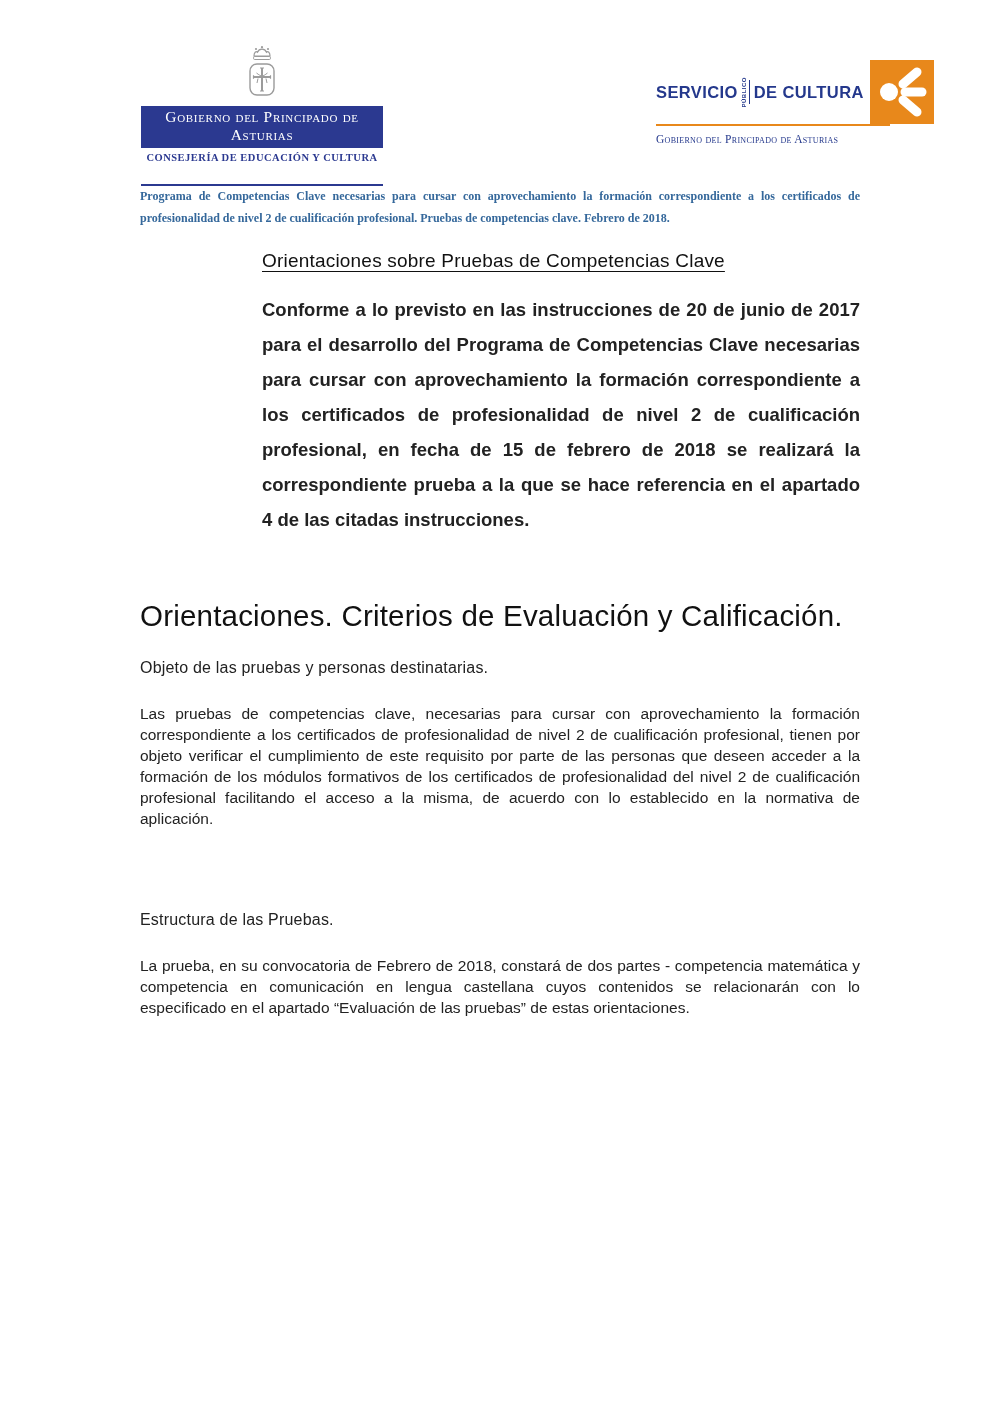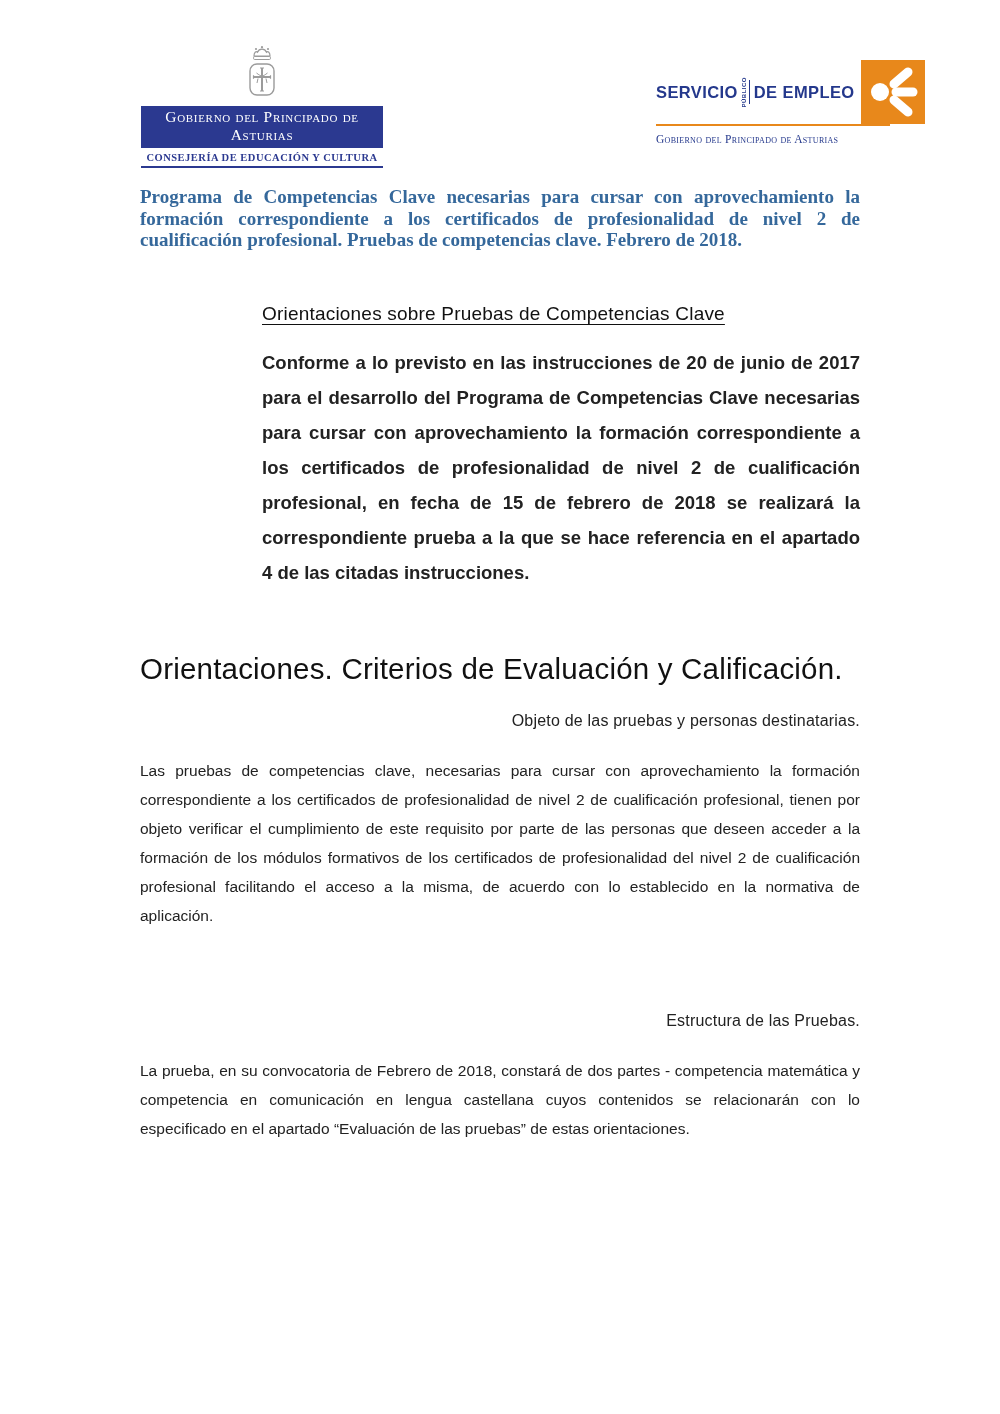--- a/index.html
+++ b/index.html
@@ -15,21 +15,21 @@
   .left-logo { position:absolute; left:141px; top:44px; width:242px; }
   .emblem-wrap { text-align:center; height:62px; }
   .navy-bar {
     background:#2B3990; color:#ffffff; text-align:center;
     font-family:"Liberation Serif", serif; font-variant:small-caps;
     font-size:15.5px; letter-spacing:0.7px; padding:2px 0 4px;
   }
   .consejeria {
     color:#2B3990; text-align:center; font-family:"Liberation Serif", serif;
     font-size:10.5px; font-weight:bold; letter-spacing:0.5px;
-    padding:4px 0 3px; border-bottom:2.5px solid #2B3990;
+    padding:4px 0 21px; border-bottom:2.5px solid #2B3990;
   }
 
   .right-logo { position:absolute; left:656px; top:60px; width:234px; }
   .rl-top { display:flex; }
   .rl-text { display:flex; align-items:center; flex:1; }
   .rl-servicio, .rl-empleo {
     color:#24388C; font-weight:bold; font-size:16.5px; letter-spacing:0.4px;
     white-space:nowrap;
   }
   .rl-vertical {
@@ -42,42 +42,42 @@
   .rl-caption {
     margin-top:7px; color:#24388C; font-family:"Liberation Serif", serif;
     font-variant:small-caps; font-size:11.5px; letter-spacing:0.3px;
   }
 
   
   .content { padding:0 140px; }
 
   .intro {
     margin-top:24px; font-family:"Liberation Serif", serif; font-weight:bold;
-    font-size:19px; line-height:21.5px; color:#35689B;
+    font-size:12px; line-height:21.5px; color:#35689B;
     text-align:justify; text-align-last:left;
   }
 
-  .orientation { margin-left:122px; margin-top:52px; }
+  .orientation { margin-left:122px; margin-top:21px; }
   .orientation-heading {
     font-size:19px; font-weight:normal; letter-spacing:0.2px;
     text-decoration:underline; text-underline-offset:4px; color:#111;
   }
   .orientation-para {
     margin-top:20px; font-size:18.5px; line-height:35px; color:#222;
     text-align:justify; text-align-last:left;font-weight:bold;
   }
 
   .main-title {
     margin-top:62px; font-size:29.5px; font-weight:normal;
     letter-spacing:0.2px; color:#111;
   }
 
-  .sub-heading { margin-top:26px; font-size:16px; font-weight:normal; color:#222; letter-spacing:0.2px;text-align:right; }
+  .sub-heading { margin-top:26px; font-size:16px; font-weight:normal; color:#222; letter-spacing:0.2px; }
   .body-para {
-    margin-top:26px; font-size:15.5px; line-height:29px; color:#222;
+    margin-top:26px; font-size:15.5px; line-height:21px; color:#222;
     text-align:justify; text-align-last:left;
   }
   .mt-big { margin-top:82px; }
 </style>
 </head>
 <body>
 
 <div class="header">
 
   <div class="left-logo">
@@ -102,21 +102,21 @@
     <div class="navy-bar">Gobierno del Principado de Asturias</div>
     <div class="consejeria">CONSEJERÍA DE EDUCACIÓN Y CULTURA</div>
   </div>
 
   <div class="right-logo">
     <div class="rl-top">
       <div class="rl-text">
         <span class="rl-servicio">SERVICIO</span>
         <span class="rl-vertical">PÚBLICO</span>
         <span class="rl-divider"></span>
-        <span class="rl-empleo">DE EMPLEO</span>
+        <span class="rl-empleo">DE CULTURA</span>
       </div>
       <div class="rl-square">
         <svg width="64" height="64" viewBox="0 0 64 64" xmlns="http://www.w3.org/2000/svg">
           <rect width="64" height="64" fill="#E8881B"></rect>
           <circle cx="19" cy="32" r="9" fill="#ffffff"></circle>
           <line x1="35" y1="32" x2="52" y2="32" stroke="#ffffff" stroke-width="9" stroke-linecap="round"></line>
           <line x1="33" y1="24" x2="47" y2="12" stroke="#ffffff" stroke-width="9" stroke-linecap="round"></line>
           <line x1="33" y1="40" x2="47" y2="52" stroke="#ffffff" stroke-width="9" stroke-linecap="round"></line>
         </svg>
       </div>

